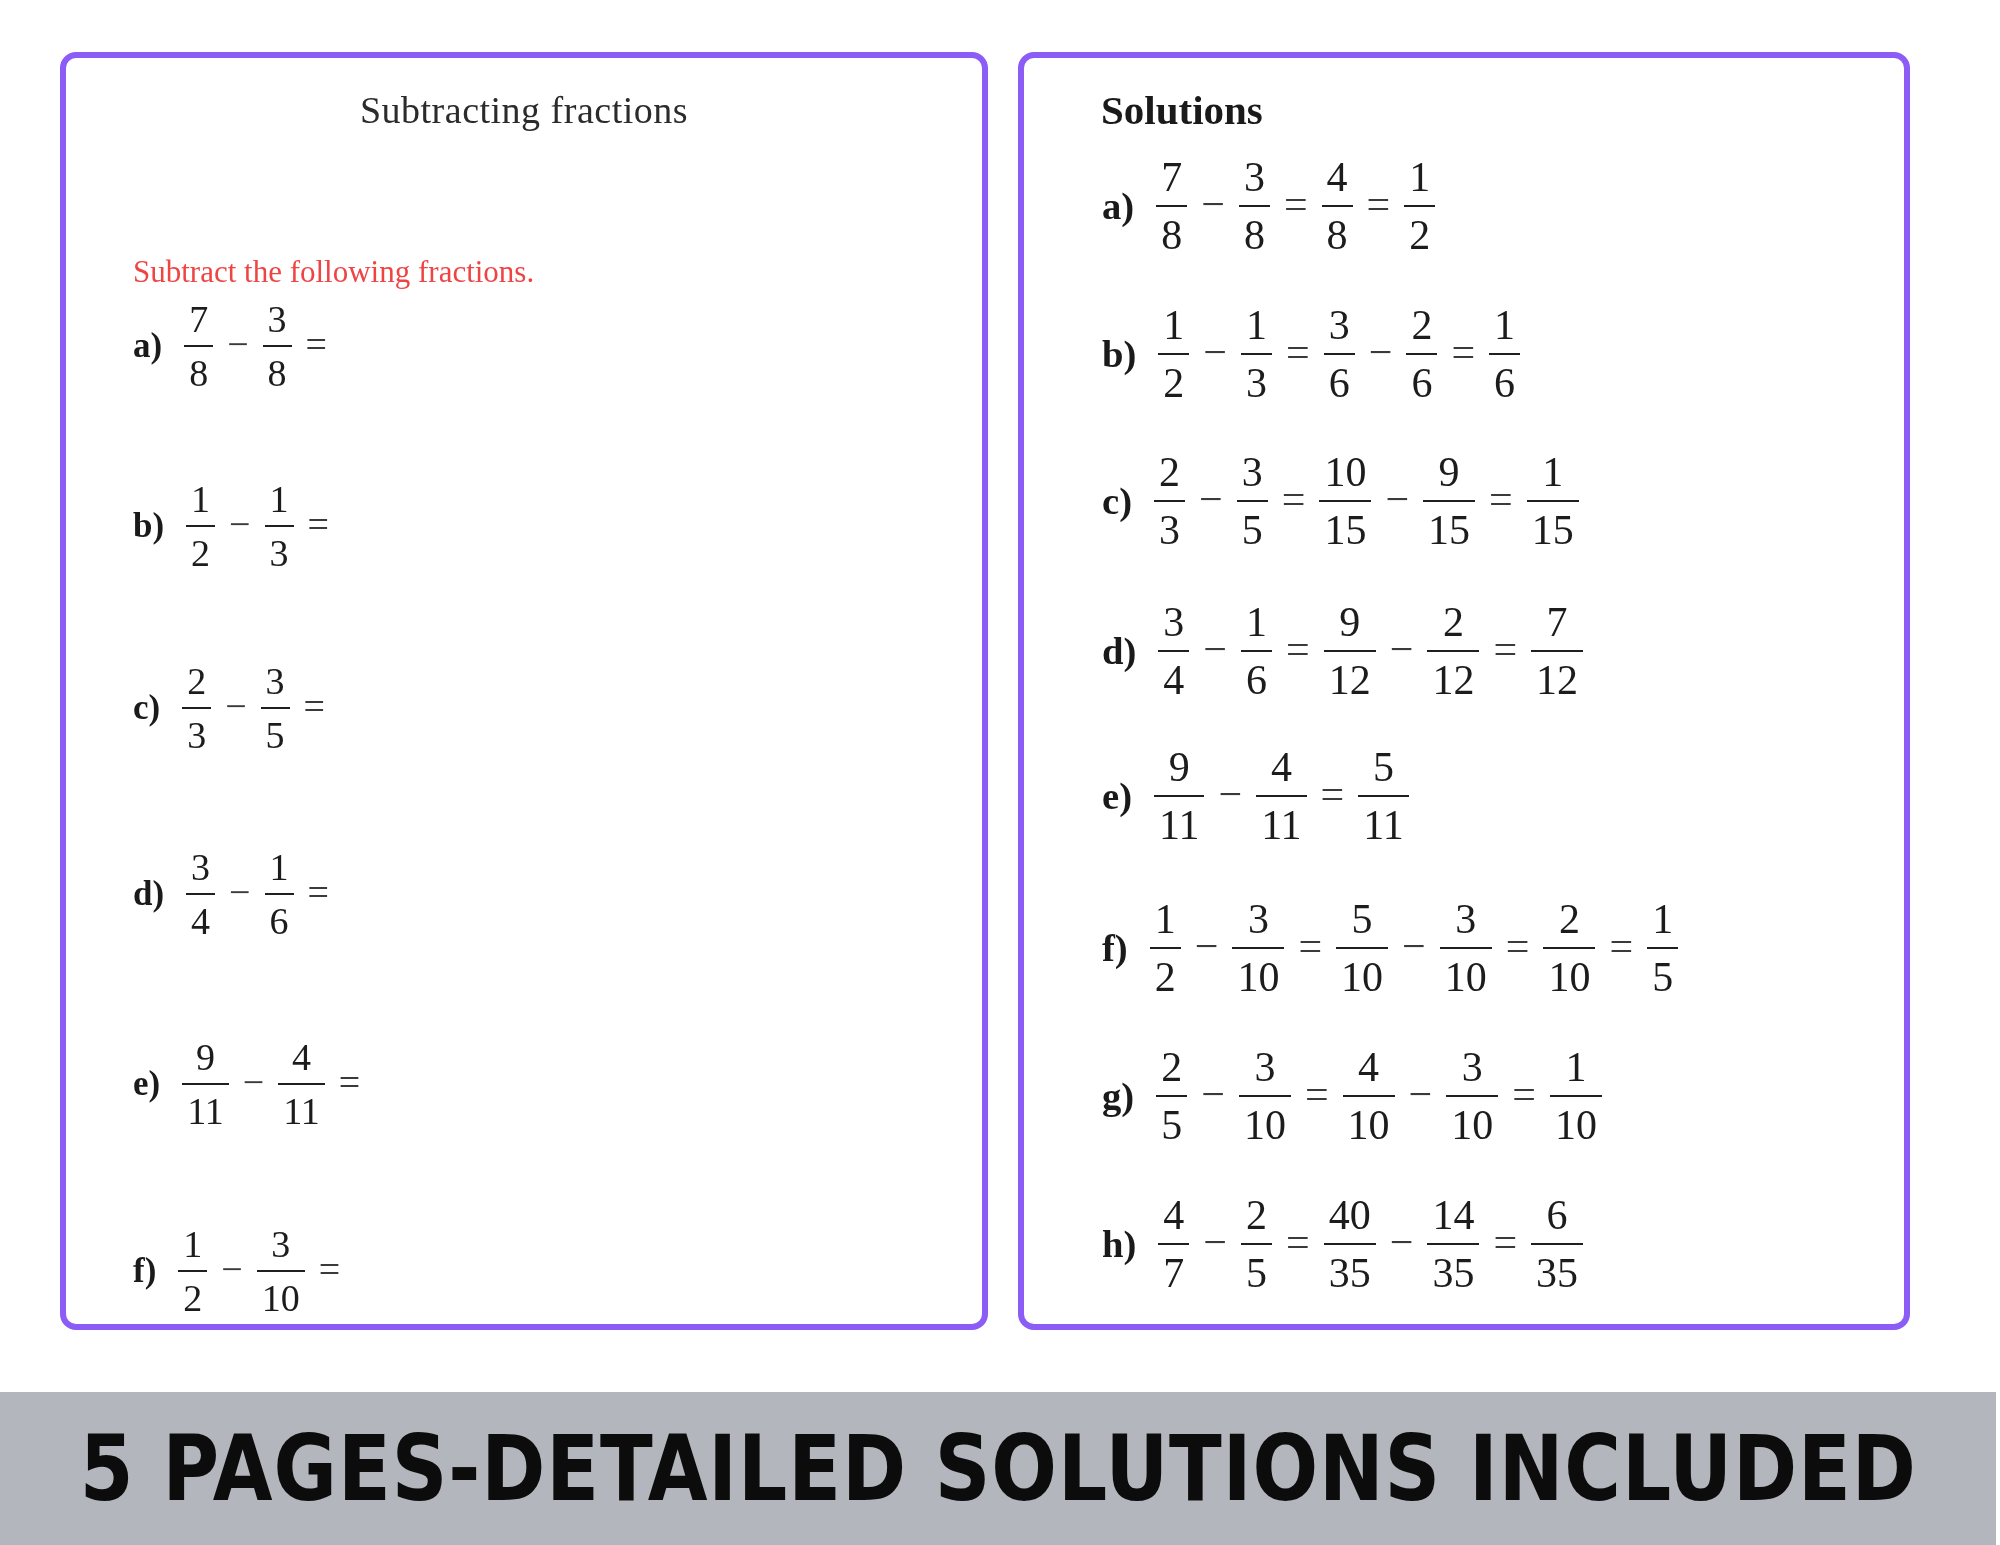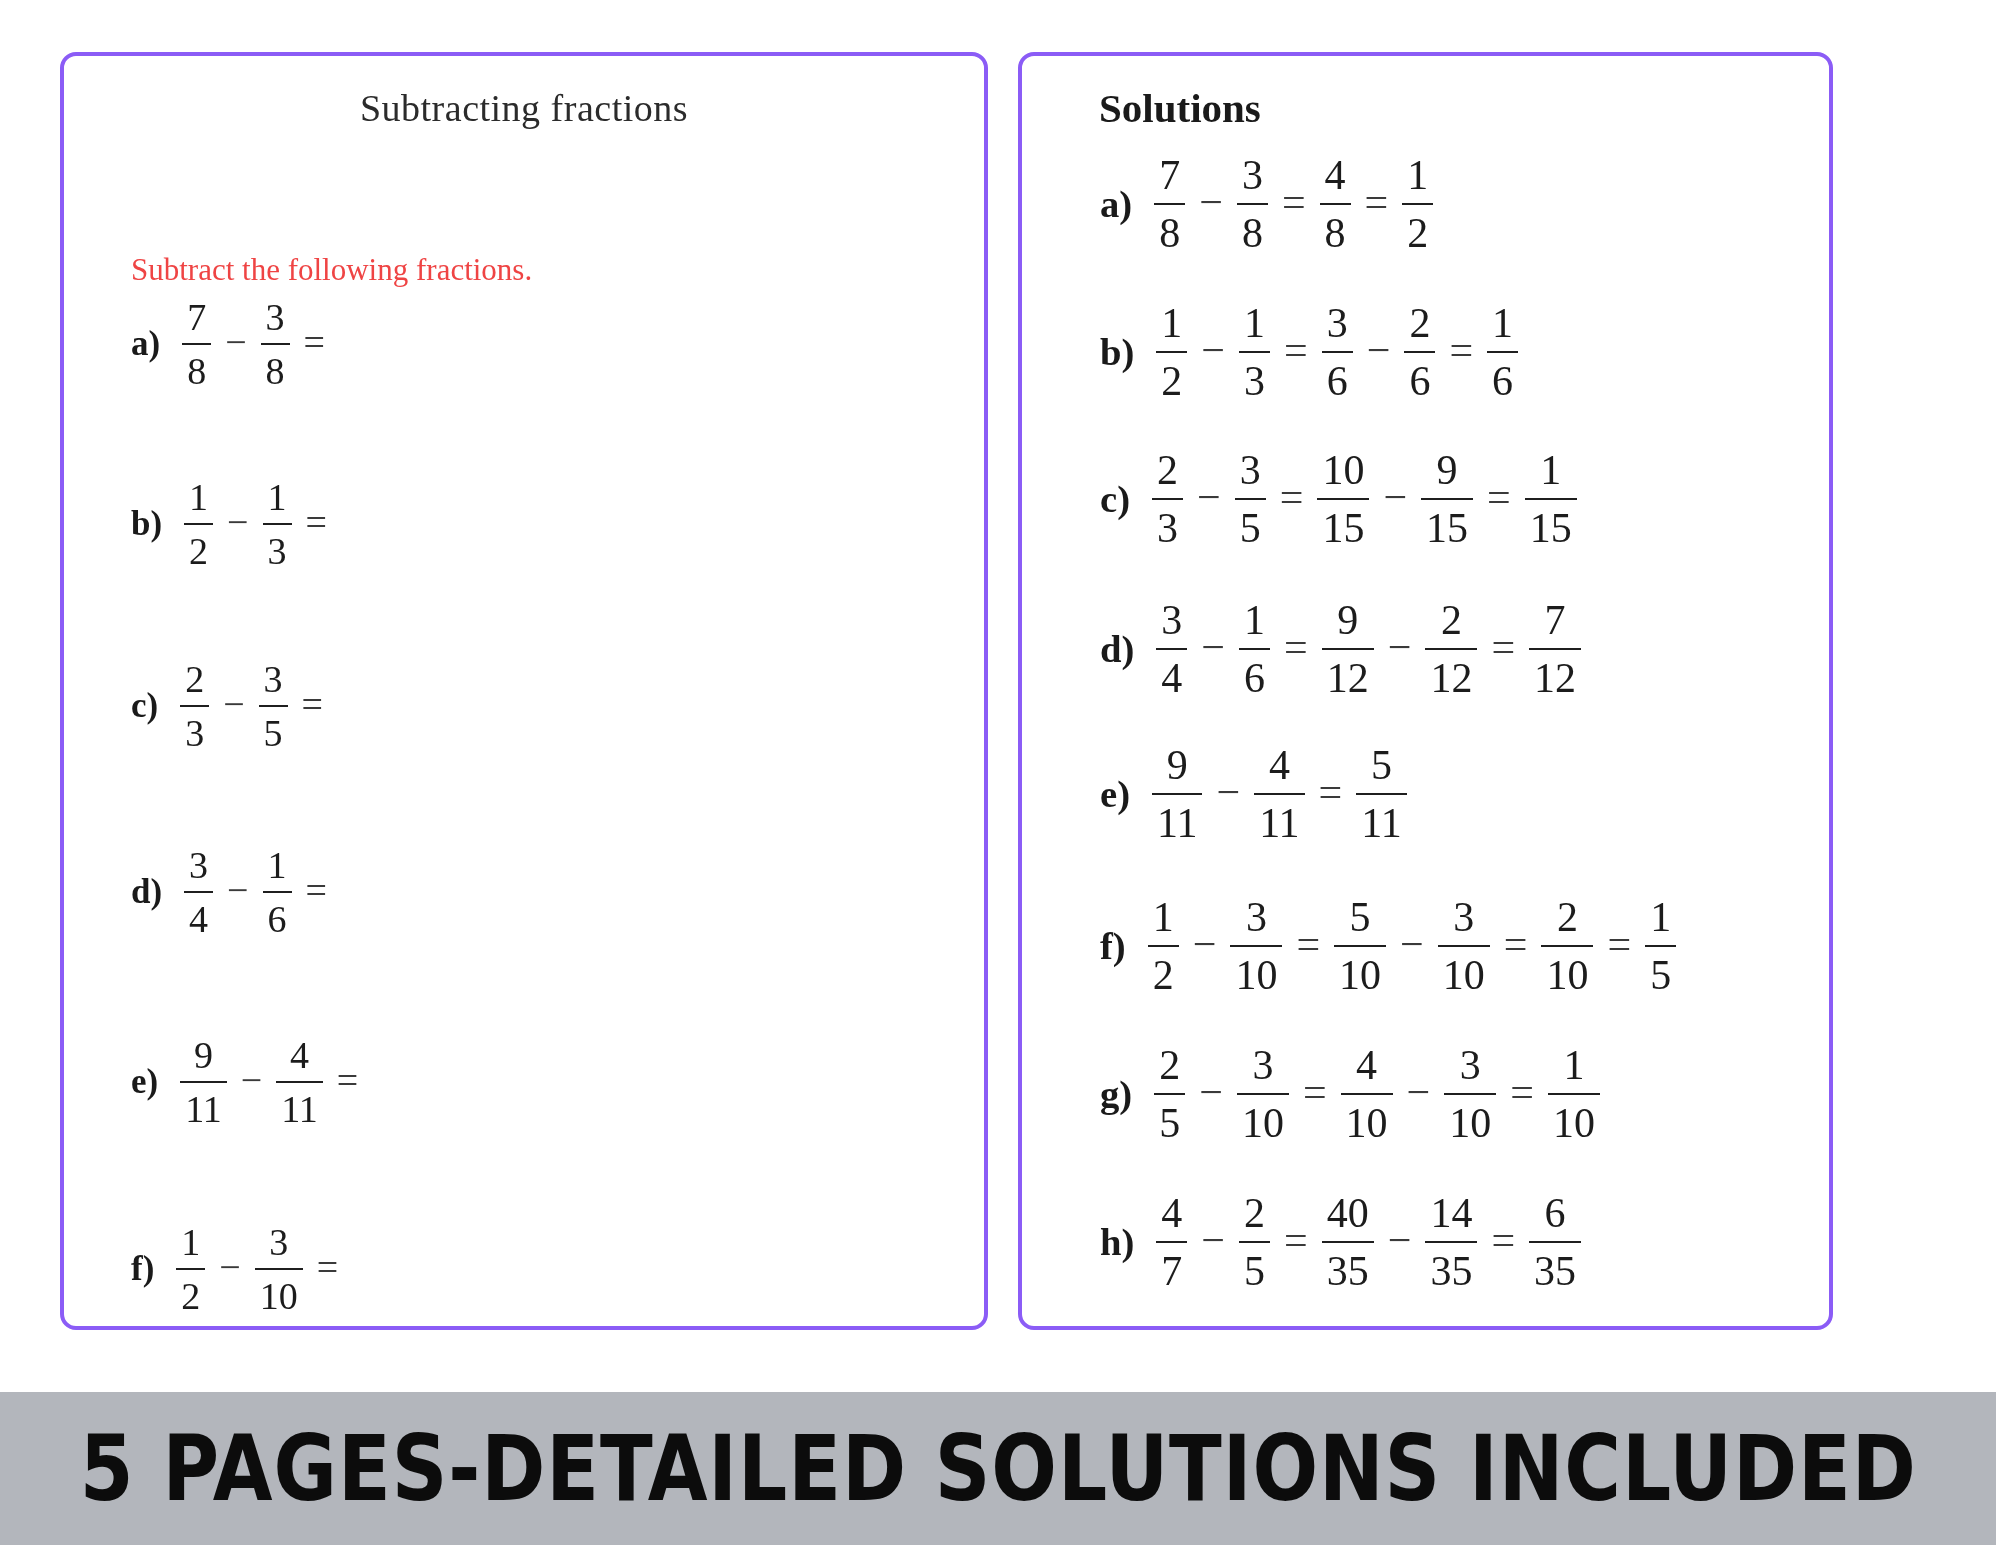--- a/index.html
+++ b/index.html
@@ -9,26 +9,26 @@
     position: relative;
     overflow: hidden;
     font-family: "Liberation Serif", serif;
     color: #1c1c1c;
   }
   .page {
     position: absolute;
     top: 52px;
     height: 1278px;
     background: #ffffff;
-    border: 4px solid #8b5cf6;
+    border: 6px solid #8b5cf6;
     border-radius: 16px;
     box-sizing: border-box;
   }
   .page.left  { left: 60px;   width: 928px; }
-  .page.right { left: 1018px; width: 815px; }
+  .page.right { left: 1018px; width: 892px; }
 
   .ws-title {
     position: absolute;
     top: 30px; left: 0; right: 0;
     text-align: center;
     font-size: 38px;
     color: #2b2b2b;
     letter-spacing: 0.5px;
   }
   .ws-instruction {

